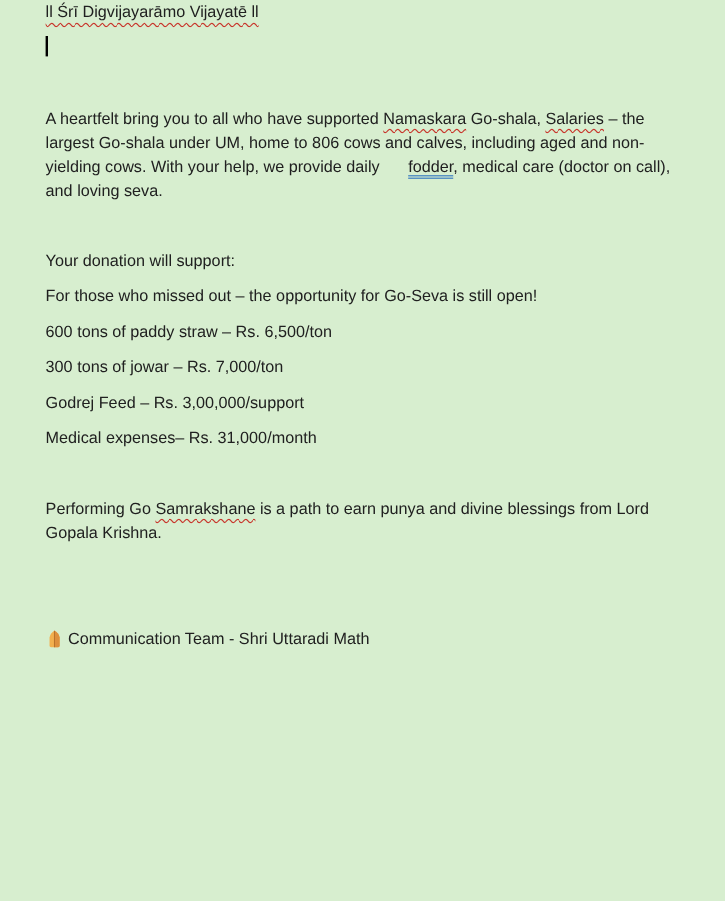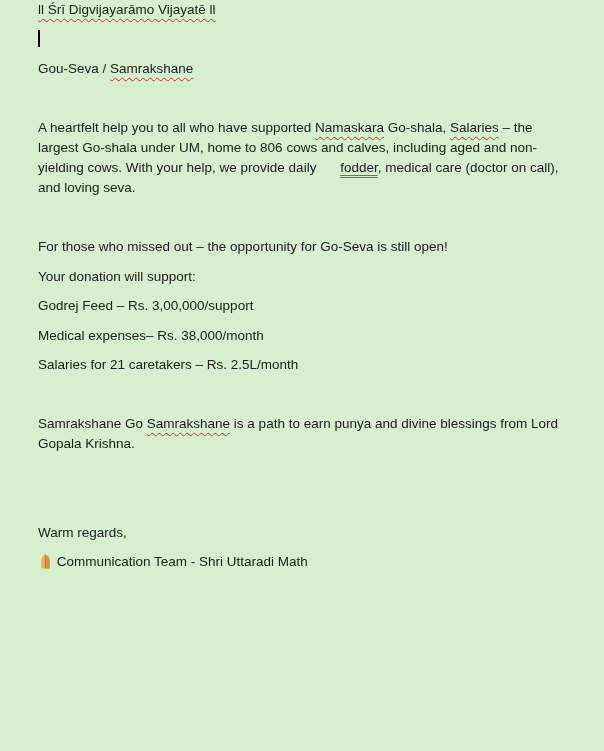--- a/index.html
+++ b/index.html
@@ -66,36 +66,35 @@
     vertical-align: -3px;
   }
   .emoji-icon svg { display: block; }
 </style>
 </head>
 <body>
 
 <div class="document">
     <p><span class="mark-spell">ll Śrī Digvijayarāmo Vijayatē ll</span></p>
     <p><span class="caret"></span></p>
-    <p><span>Gou-Seva / </span><span class="mark-spell">Samrakshane</span></p>
     <p></p>
-    <p><span>A heartfelt help you to all who have supported </span><span class="mark-spell">Namaskara</span><span> Go-shala, </span><span class="mark-spell">Salaries</span><span> – the
+    <p><span>A heartfelt bring you to all who have supported </span><span class="mark-spell">Namaskara</span><span> Go-shala, </span><span class="mark-spell">Salaries</span><span> – the
 largest Go-shala under UM, home to 806 cows and calves, including aged and non-
 yielding cows. With your help, we provide daily </span><span class="mark-grammar">fodder</span><span>, medical care (doctor on call),
 and loving seva.</span></p>
     <p></p>
+    <p><span>Your donation will support:</span></p>
     <p><span>For those who missed out – the opportunity for Go-Seva is still open!</span></p>
-    <p><span>Your donation will support:</span></p>
+    <p><span>600 tons of paddy straw – Rs. 6,500/ton</span></p>
+    <p><span>300 tons of jowar – Rs. 7,000/ton</span></p>
     <p><span>Godrej Feed – Rs. 3,00,000/support</span></p>
-    <p><span>Medical expenses– Rs. 38,000/month</span></p>
-    <p><span>Salaries for 21 caretakers – Rs. 2.5L/month</span></p>
+    <p><span>Medical expenses– Rs. 31,000/month</span></p>
     <p></p>
-    <p><span>Samrakshane Go </span><span class="mark-spell">Samrakshane</span><span> is a path to earn punya and divine blessings from Lord
+    <p><span>Performing Go </span><span class="mark-spell">Samrakshane</span><span> is a path to earn punya and divine blessings from Lord
 Gopala Krishna.</span></p>
     <p></p>
     <p></p>
-    <p><span>Warm regards,</span></p>
     <p><span class="emoji-icon" role="img" aria-label="🙏"><svg width="15" height="15" viewBox="0 0 15 15" xmlns="http://www.w3.org/2000/svg">
           <path d="M7.4 0.6 C9.2 1.6 11.2 3.2 11.7 6.2 L11.7 13.2 Q11.7 14.4 10.5 14.4 L4.5 14.4 Q3.3 14.4 3.3 13.2 L3.3 6.2 C3.8 3.2 5.7 1.6 7.4 0.6 Z" fill="#f2b04e"></path>
           <path d="M7.4 0.6 C9.2 1.6 11.2 3.2 11.7 6.2 L11.7 13.2 Q11.7 14.4 10.5 14.4 L7.4 14.4 Z" fill="#dd8f3c"></path>
           <path d="M7.4 0.6 L7.4 14.4" stroke="#b06a25" stroke-width="0.7"></path>
         </svg></span><span> Communication Team - Shri Uttaradi Math</span></p>
   </div>
 
 </body></html>

